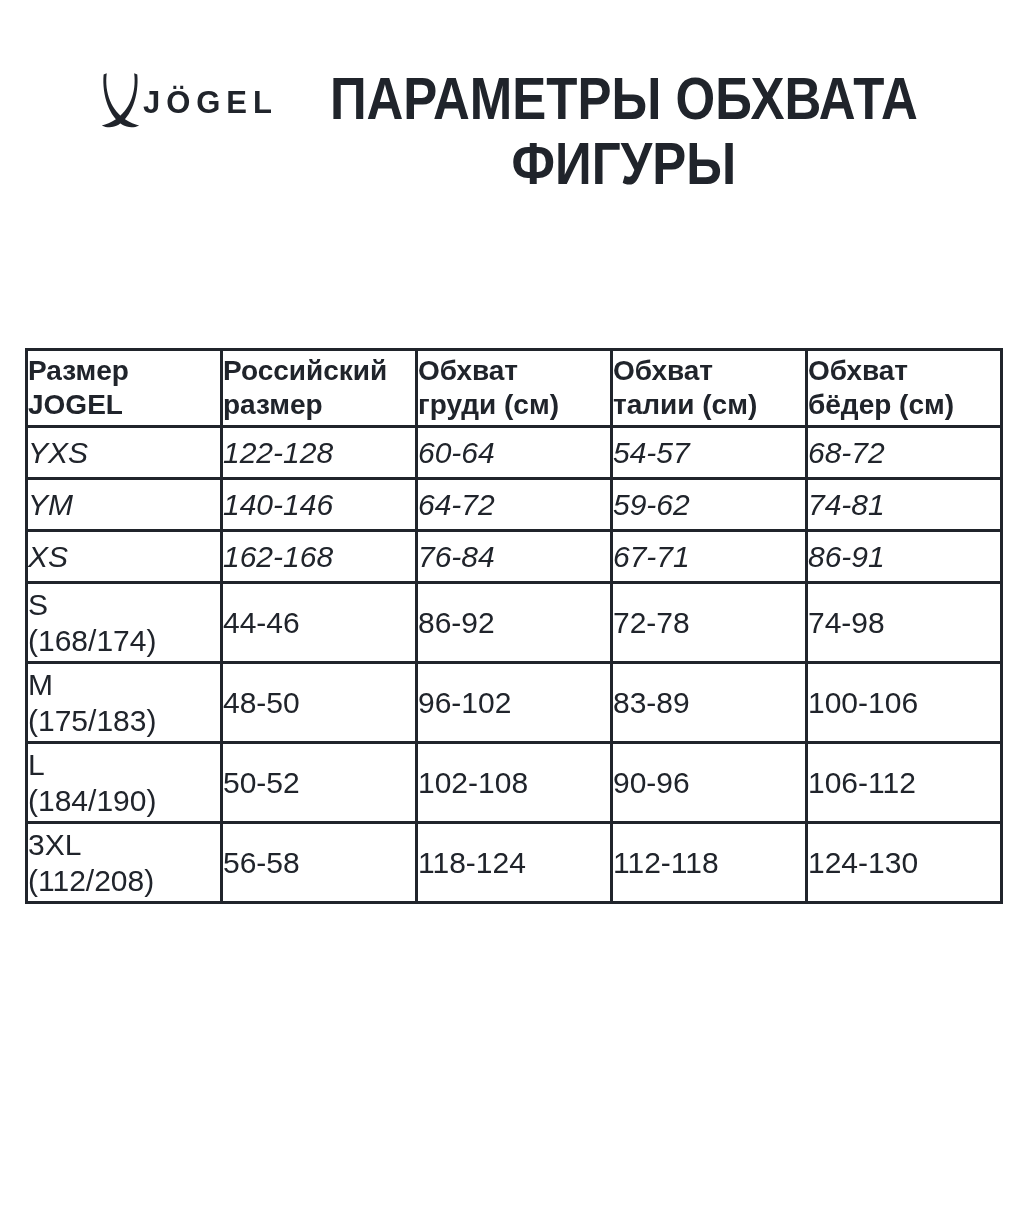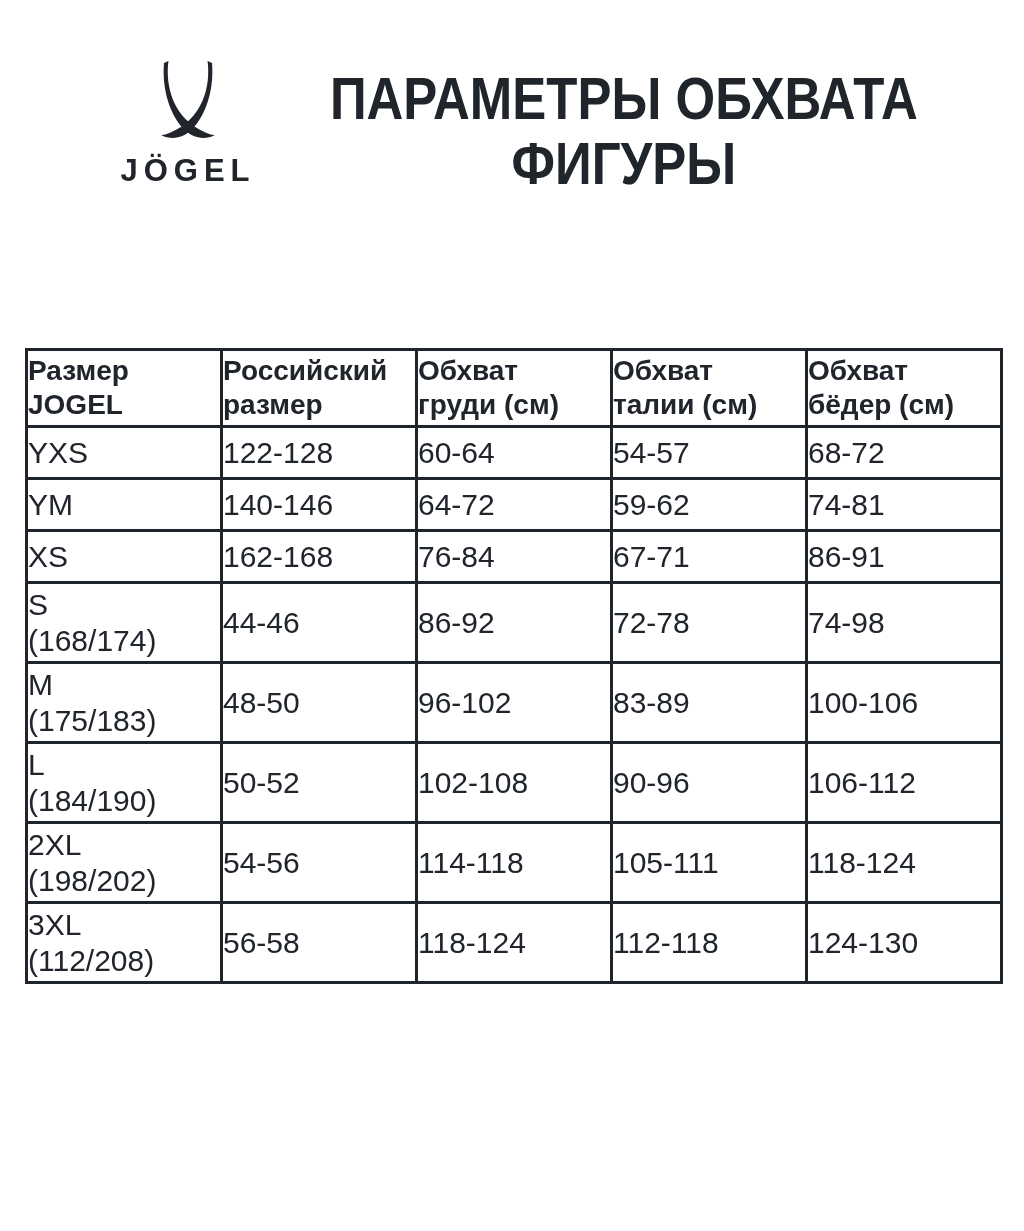--- a/index.html
+++ b/index.html
@@ -19,21 +19,20 @@
     display: flex;
     align-items: flex-start;
     padding: 52px 30px 0 98px;
     height: 150px;
     box-sizing: content-box;
   }
   .logo {
     width: 180px;
     flex: 0 0 180px;
     display: flex;
-    flex-direction: column;
     align-items: center;
   }
   .logo-mark { width: 64px; height: 88px; display: block; margin-top: 6px; }
   .logo-mark path { fill: #20242b; }
   .logo-text {
     margin-top: 8px;
     font-size: 31px;
     font-weight: 700;
     letter-spacing: 6px;
     line-height: 34px;
@@ -64,21 +63,21 @@
     margin: 146px 0 0 25px;
   }
   .size-table th, .size-table td {
     border: 3.5px solid #20242b;
     text-align: left;
     vertical-align: middle;
     padding: 0;
     overflow: hidden;
   }
   .size-table thead tr { height: 77px; }
-  .size-table tr.single { height: 52px; }
+  .size-table tr.single { height: 52px; font-style: italic; }
   .size-table tr.double { height: 80px; }
   .size-table th {
     font-size: 28px;
     font-weight: 700;
     line-height: 34px;
   }
   .size-table td {
     font-size: 30px;
     font-weight: 400;
     line-height: 36px;
@@ -192,30 +191,20 @@
         <span class="cell-line l1">L</span>
         <span class="cell-line l2">(184/190)</span>
       </td>
       <td>50-52</td>
       <td>102-108</td>
       <td>90-96</td>
       <td>106-112</td>
     </tr>
 
 
-    <tr class="double">
-      <td>
-        <span class="cell-line l1">2XL</span>
-        <span class="cell-line l2">(198/202)</span>
-      </td>
-      <td>54-56</td>
-      <td>114-118</td>
-      <td>105-111</td>
-      <td>118-124</td>
-    </tr>
 
     <tr class="double">
       <td>
         <span class="cell-line l1">3XL</span>
         <span class="cell-line l2">(112/208)</span>
       </td>
       <td>56-58</td>
       <td>118-124</td>
       <td>112-118</td>
       <td>124-130</td>

